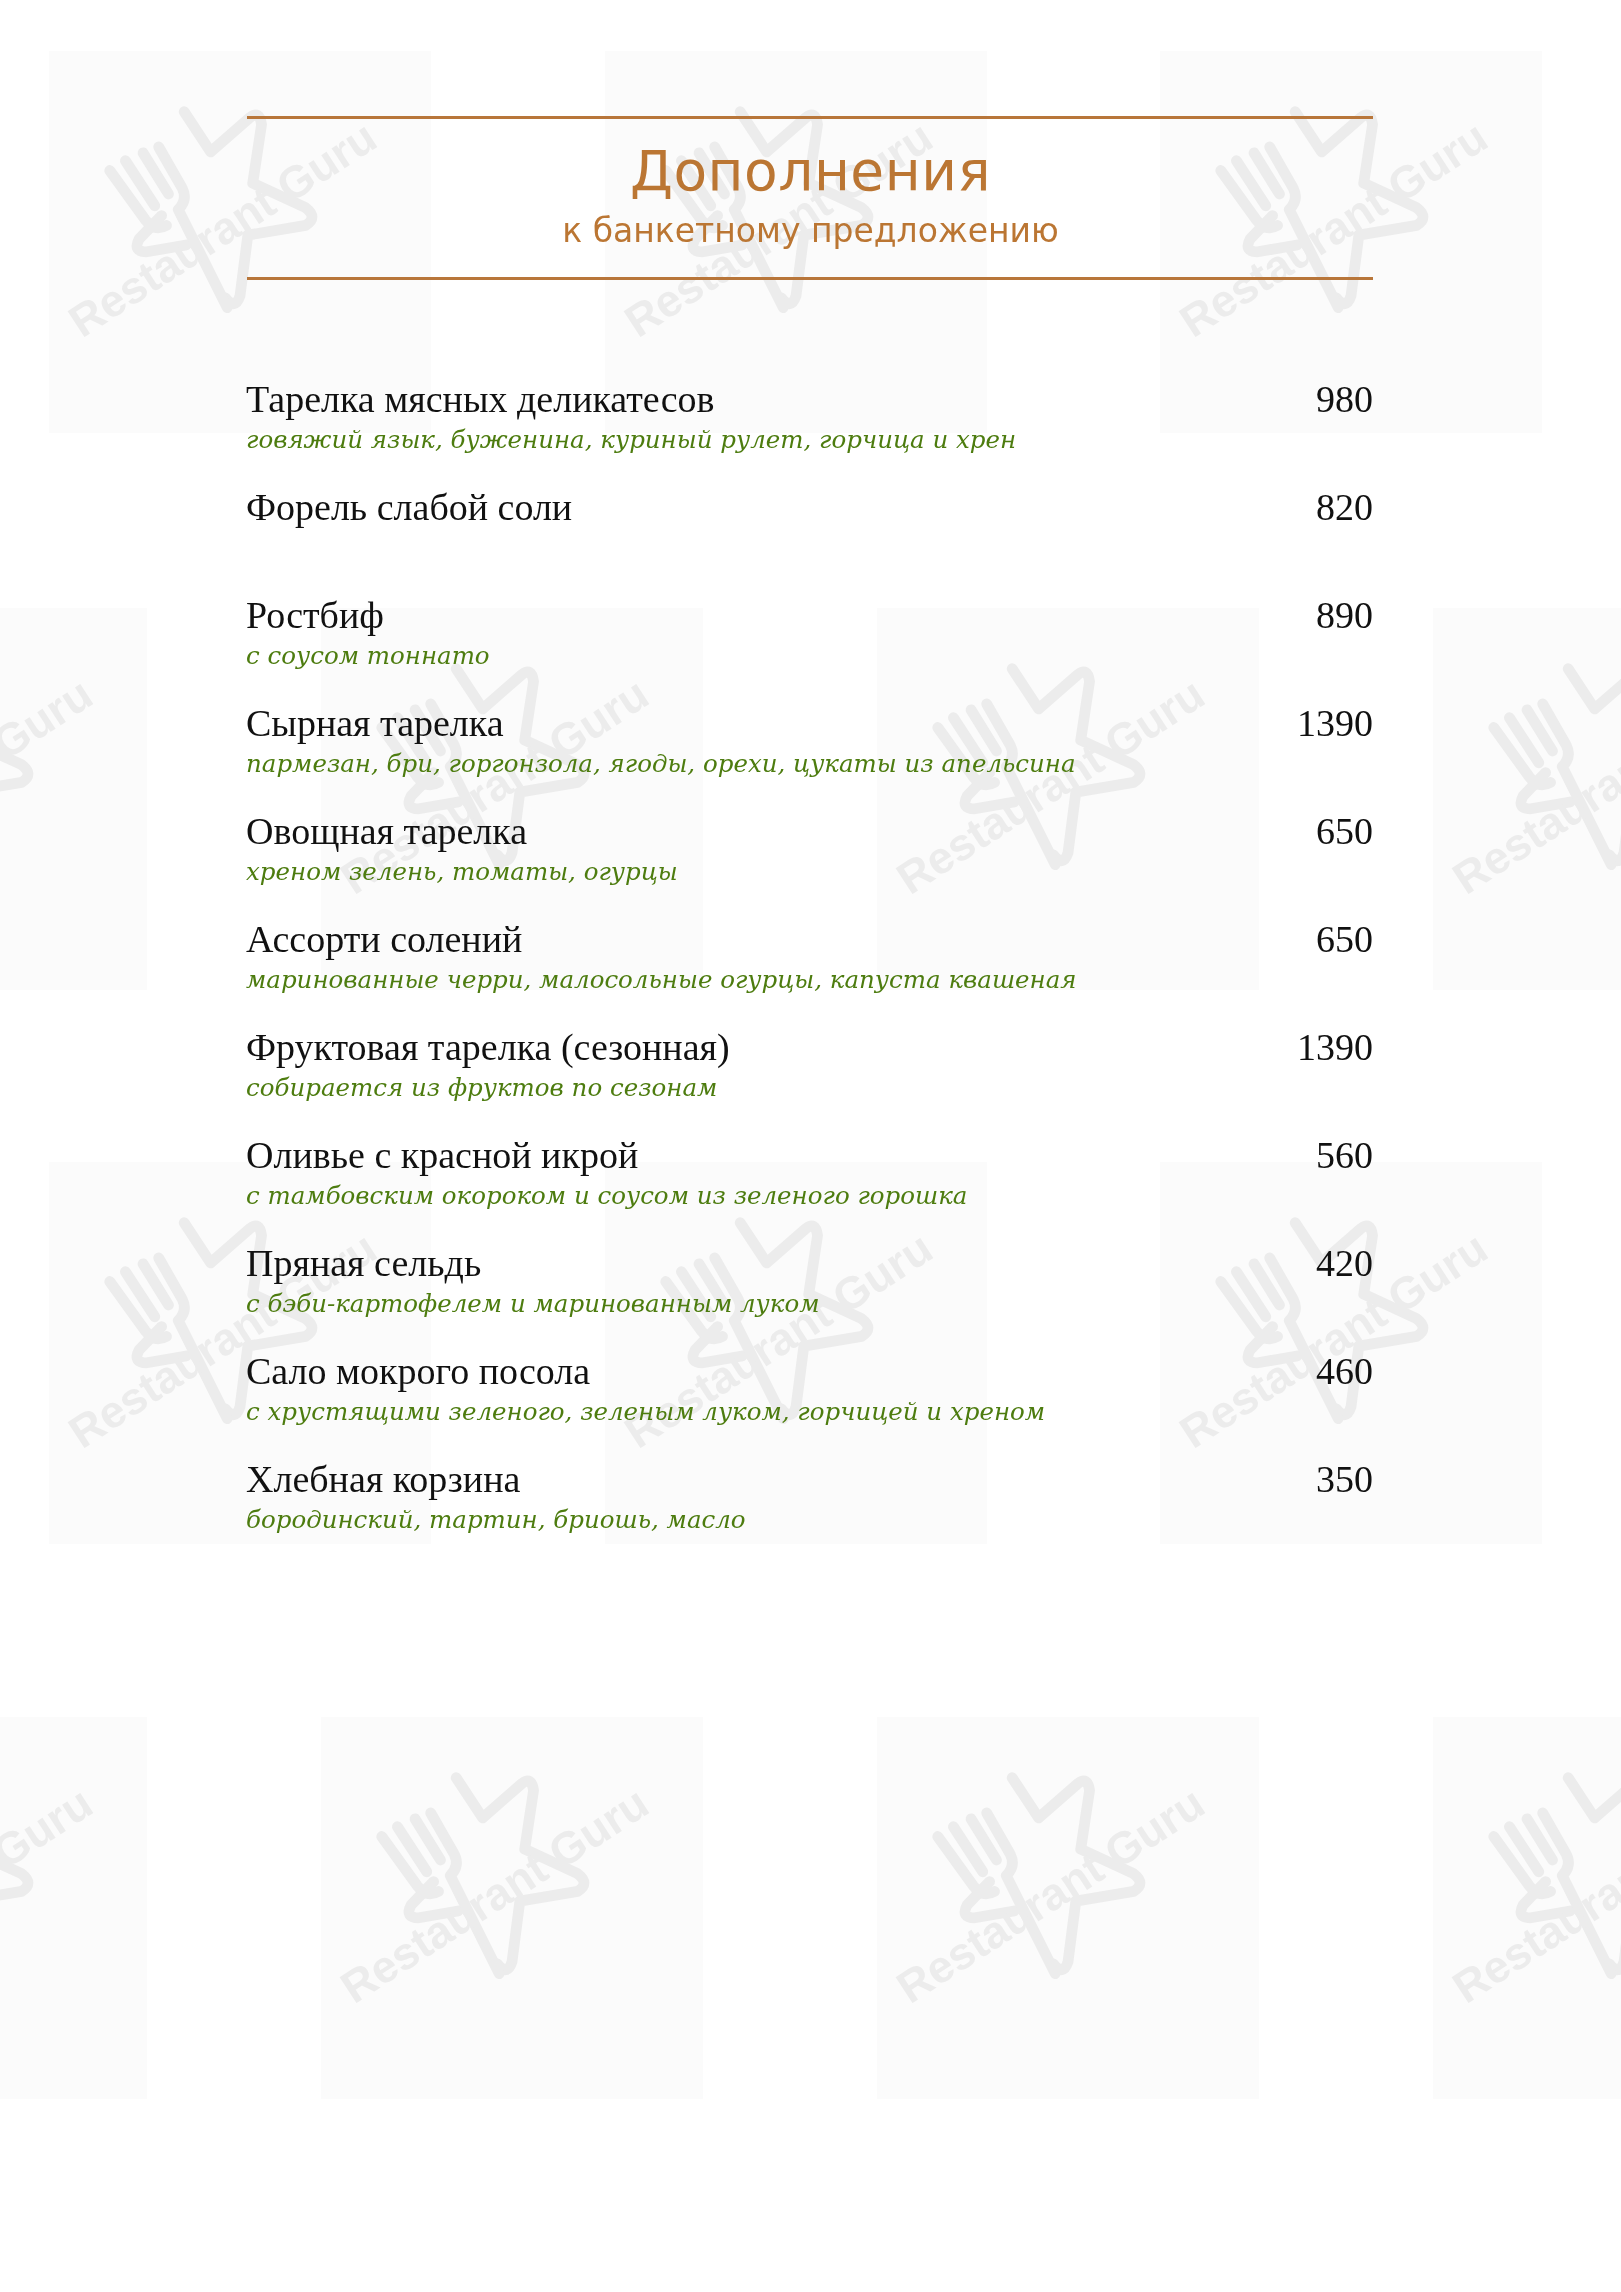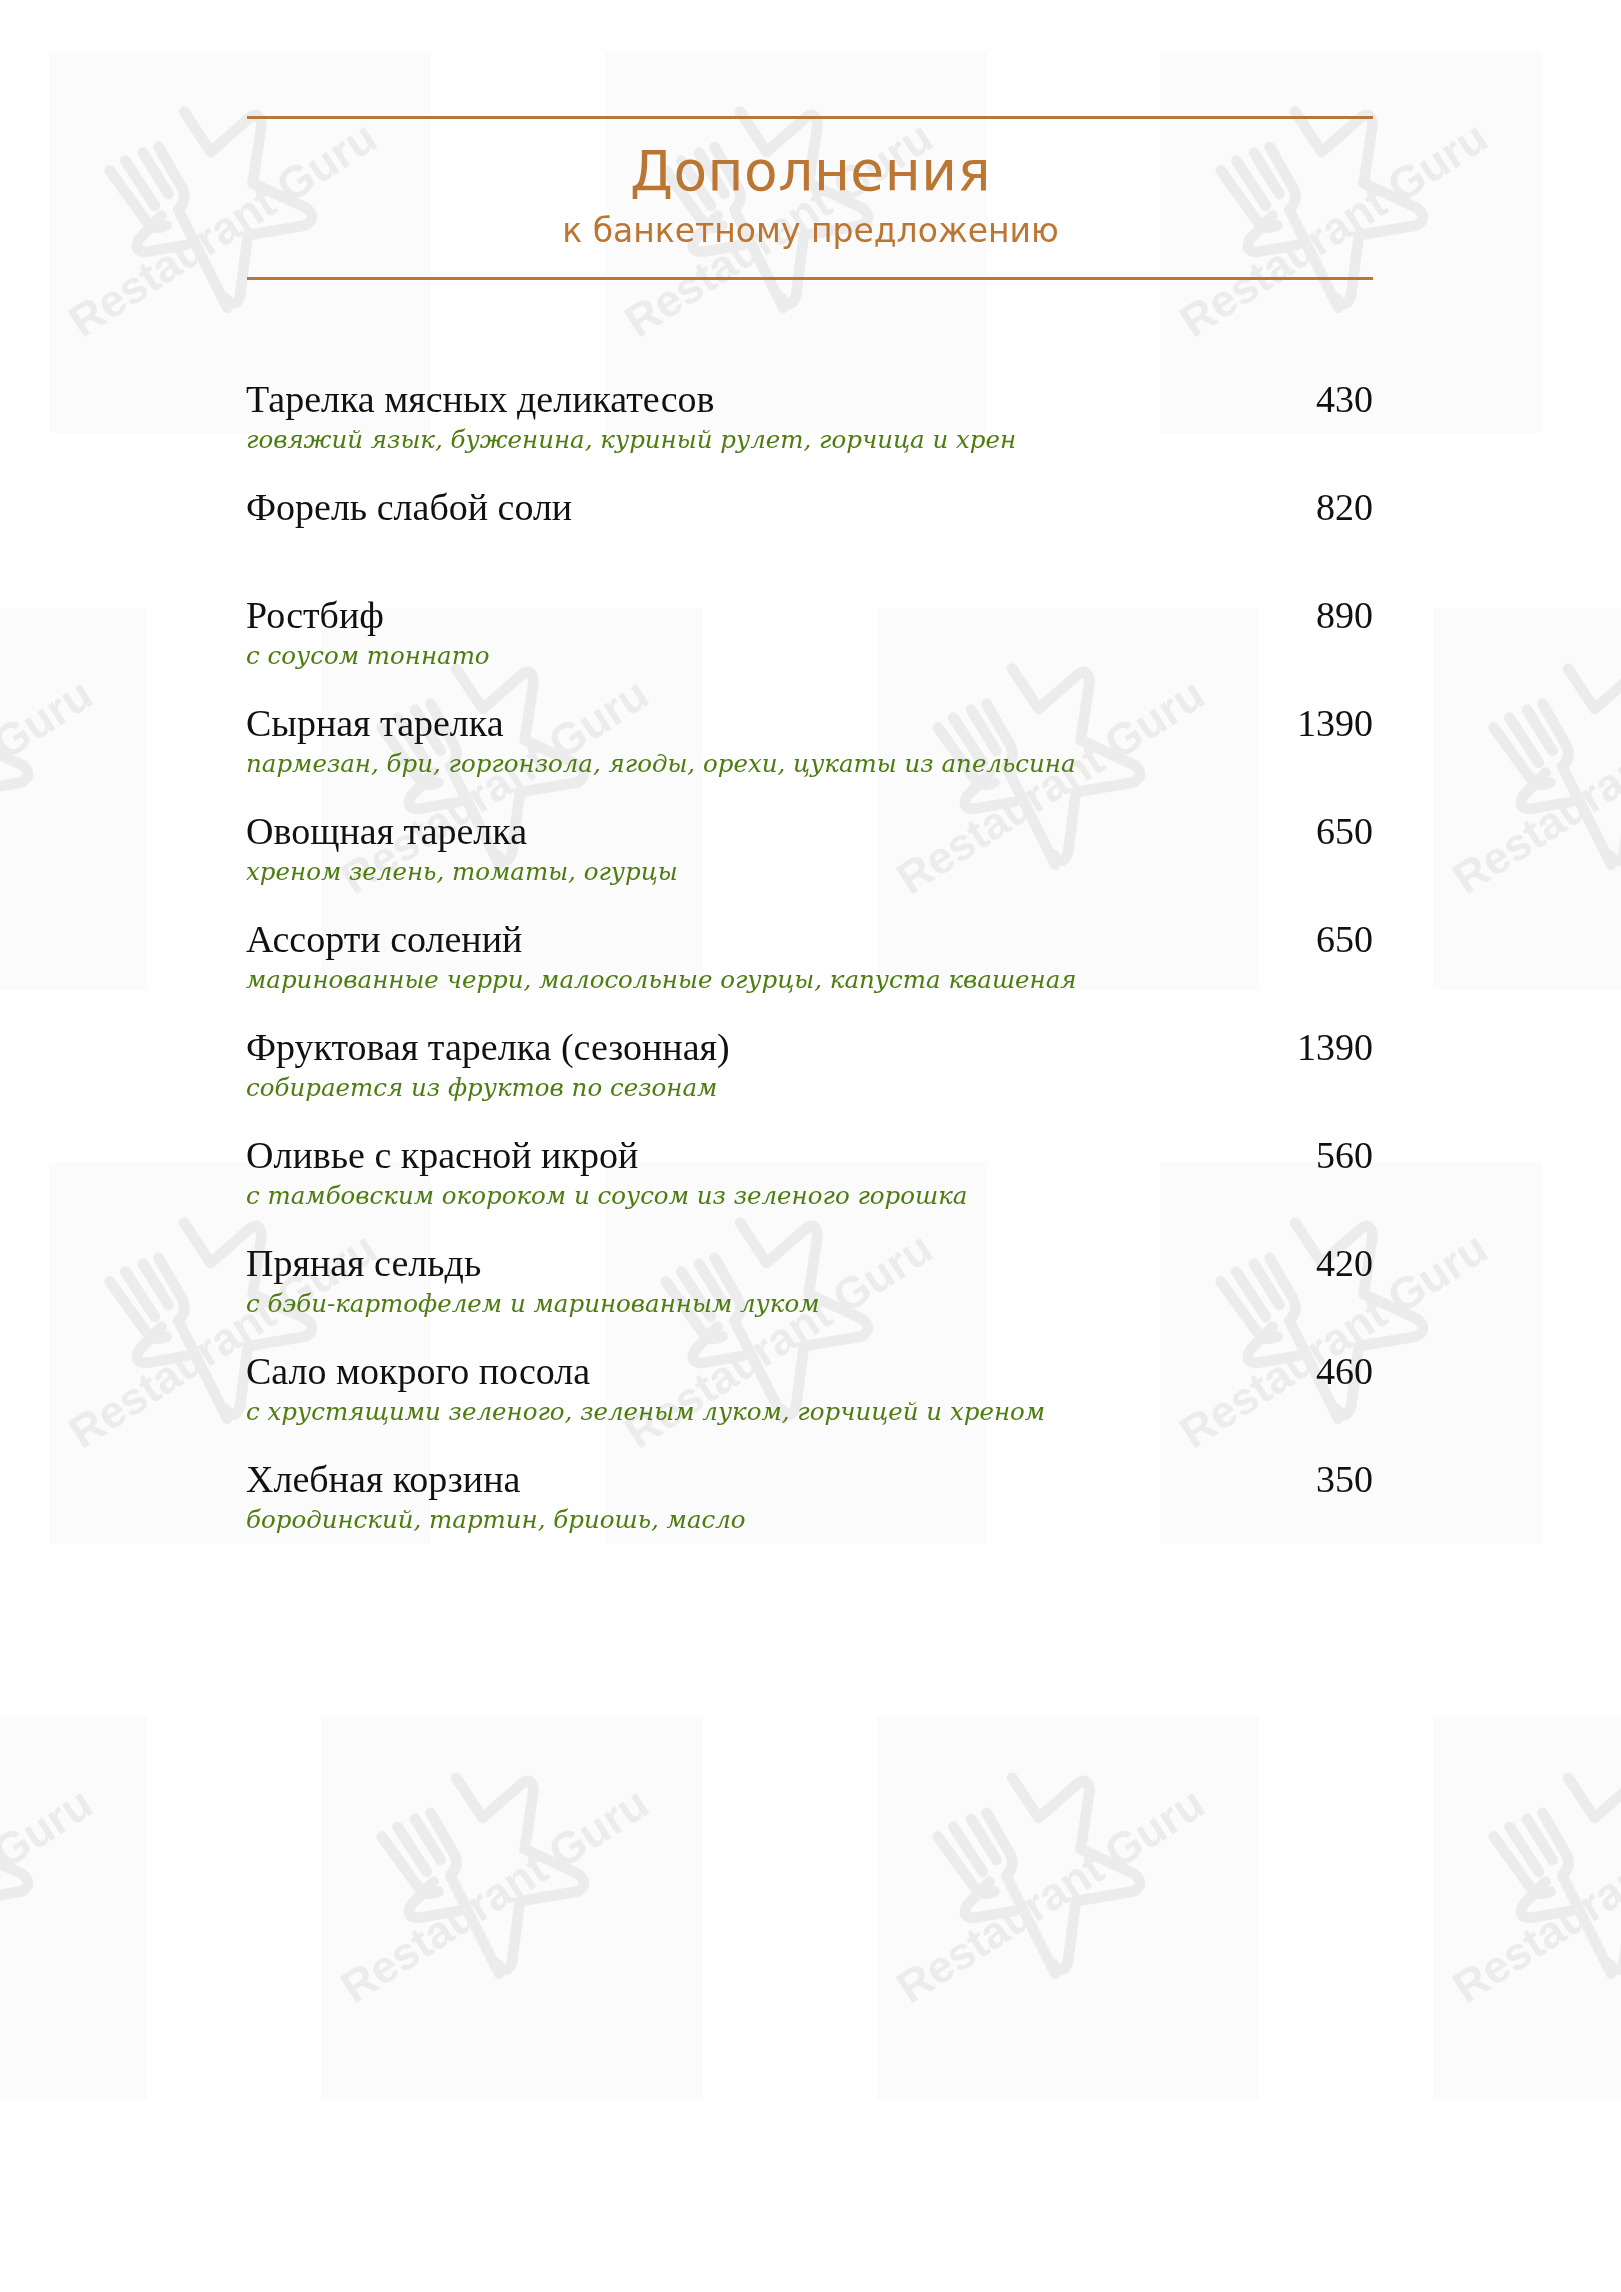--- a/index.html
+++ b/index.html
@@ -247,21 +247,21 @@
 
 <div class="page">
   <div class="rule top"></div>
   <div class="title">Дополнения</div>
   <div class="subtitle">к банкетному предложению</div>
   <div class="rule bottom"></div>
 
   <div class="items">
     <div class="item">
       <span class="item-name">Тарелка мясных деликатесов</span>
-      <span class="item-price">430</span>
+      <span class="item-price">980</span>
       <span class="item-desc">говяжий язык, буженина, куриный рулет, горчица и хрен</span>
     </div>
     <div class="item">
       <span class="item-name">Форель слабой соли</span>
       <span class="item-price">820</span>
     </div>
     <div class="item">
       <span class="item-name">Ростбиф</span>
       <span class="item-price">890</span>
       <span class="item-desc">с соусом тоннато</span>

